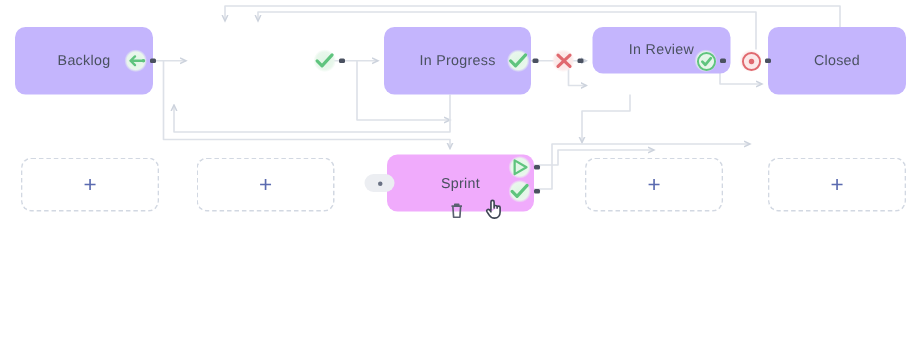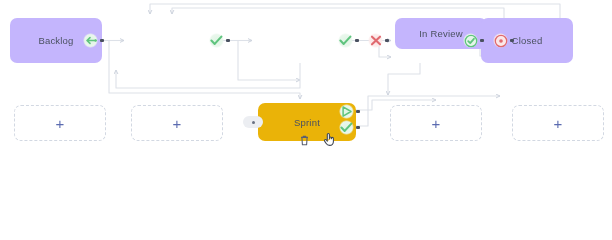--- a/index.html
+++ b/index.html
@@ -28,21 +28,21 @@
     border-radius: 7px;
     display: flex;
     align-items: center;
     justify-content: center;
     color: #4a5160;
     font-size: 9.5px;
     letter-spacing: .2px;
     white-space: nowrap;
   }
   .node.selected {
-    background: #eab308;
+    background: #f0abfc;
   }
   .node-label { pointer-events: none; }
 
   
   .placeholder {
     position: absolute;
     z-index: 2;
     background: #ffffff;
     border: 1px dashed #d2d8e2;
     border-radius: 7px;
@@ -142,26 +142,29 @@
 
       <path d="M356,126 L368,126 L368,96 L500,96"></path>
     </g>
   </svg>
 
   <div class="node" style="left:10px; top:18px; width:92px; height:45px;">
     <span class="node-label">Backlog</span>
   </div>
 
 
+  <div class="node" style="left:256px; top:18px; width:98px; height:45px;">
+    <span class="node-label">In Progress</span>
+  </div>
 
   <div class="node" style="left:395px; top:18px; width:92px; height:31px;">
     <span class="node-label">In Review</span>
   </div>
 
-  <div class="node" style="left:481px; top:18px; width:92px; height:45px;">
+  <div class="node" style="left:512px; top:18px; width:92px; height:45px;">
     <span class="node-label">Closed</span>
   </div>
 
   <div class="node selected" style="left:258px; top:103px; width:98px; height:38px;">
     <span class="node-label">Sprint</span>
   </div>
 
   <div class="in-pill" style="left:243px; top:116px;">
     <span class="port-dot"></span>
   </div>

